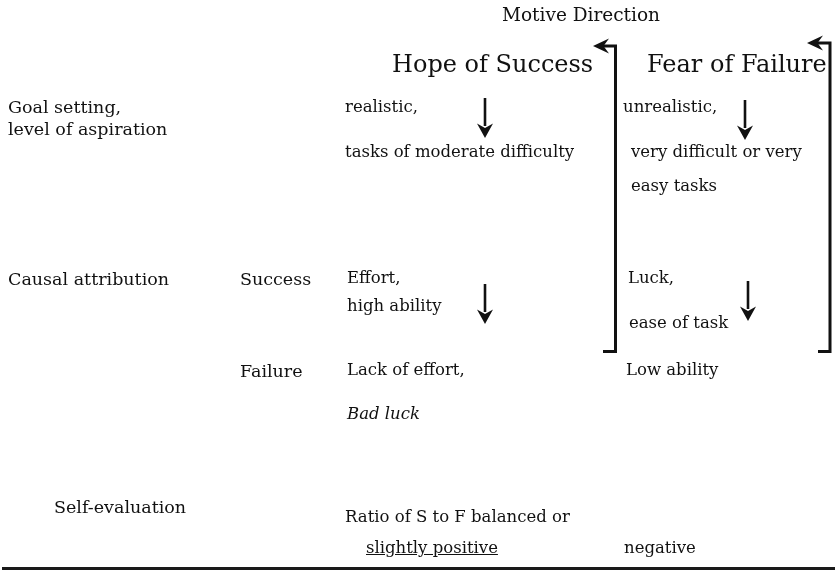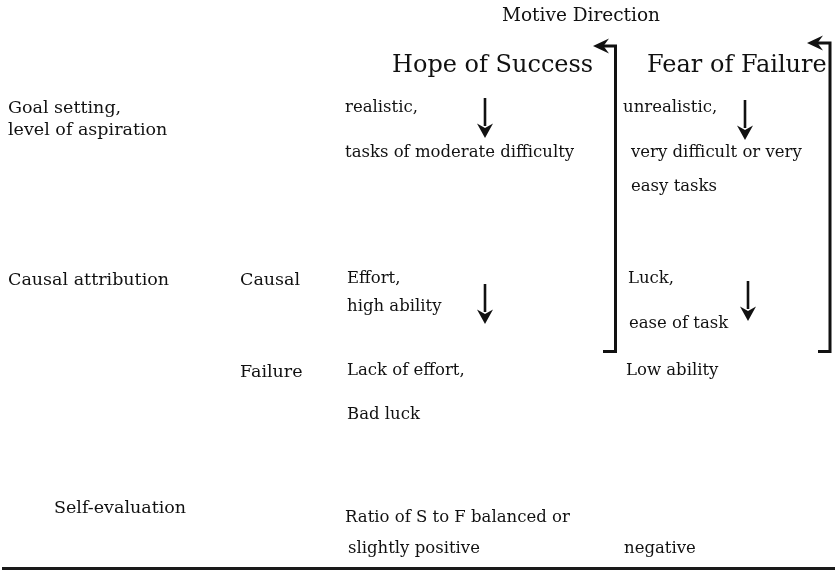--- a/index.html
+++ b/index.html
@@ -34,35 +34,35 @@
   <div class="t bold label" style="left:8px; top:118px;">level of aspiration</div>
 
   <div class="t" style="left:345px; top:97px;">realistic,</div>
   <div class="t" style="left:345px; top:142px;">tasks of moderate difficulty</div>
 
   <div class="t" style="left:623px; top:97px;">unrealistic,</div>
   <div class="t" style="left:631px; top:142px;">very difficult or very</div>
   <div class="t" style="left:631px; top:176px;">easy tasks</div>
 
   <div class="t bold label" style="left:8px; top:268px;">Causal attribution</div>
-  <div class="t bold label" style="left:240px; top:268px;">Causal</div>
+  <div class="t bold label" style="left:240px; top:268px;">Success</div>
   <div class="t bold label" style="left:240px; top:360px;">Failure</div>
 
   <div class="t" style="left:347px; top:268px;">Effort,</div>
   <div class="t" style="left:347px; top:296px;">high ability</div>
   <div class="t" style="left:628px; top:268px;">Luck,</div>
   <div class="t" style="left:629px; top:313px;">ease of task</div>
 
   <div class="t" style="left:347px; top:360px;text-align:center;">Lack of effort,</div>
-  <div class="t" style="left:347px; top:404px;">Bad luck</div>
+  <div class="t" style="left:347px; top:404px;font-style:italic;">Bad luck</div>
   <div class="t" style="left:626px; top:360px;">Low ability</div>
 
   <div class="t bold label" style="left:8px; top:496px;margin-left:46px;">Self-evaluation</div>
   <div class="t" style="left:345px; top:496px;margin-top:11px;">Ratio of S to F balanced or</div>
-  <div class="t" style="left:348px; top:538px;">slightly positive</div>
+  <div class="t" style="left:366px; top:538px;text-decoration:underline;">slightly positive</div>
   <div class="t" style="left:624px; top:538px;">negative</div>
 
   <svg class="darrow" style="left:473px; top:97px;" width="24" height="42" viewBox="0 0 24 42">
     <line x1="12" y1="1" x2="12" y2="29" stroke="#111" stroke-width="2.6"></line>
     <polygon points="12,41 4,26.5 12,31 20,26.5" fill="#111"></polygon>
   </svg>
   <svg class="darrow" style="left:733px; top:99px;" width="24" height="42" viewBox="0 0 24 42">
     <line x1="12" y1="1" x2="12" y2="29" stroke="#111" stroke-width="2.6"></line>
     <polygon points="12,41 4,26.5 12,31 20,26.5" fill="#111"></polygon>
   </svg>

